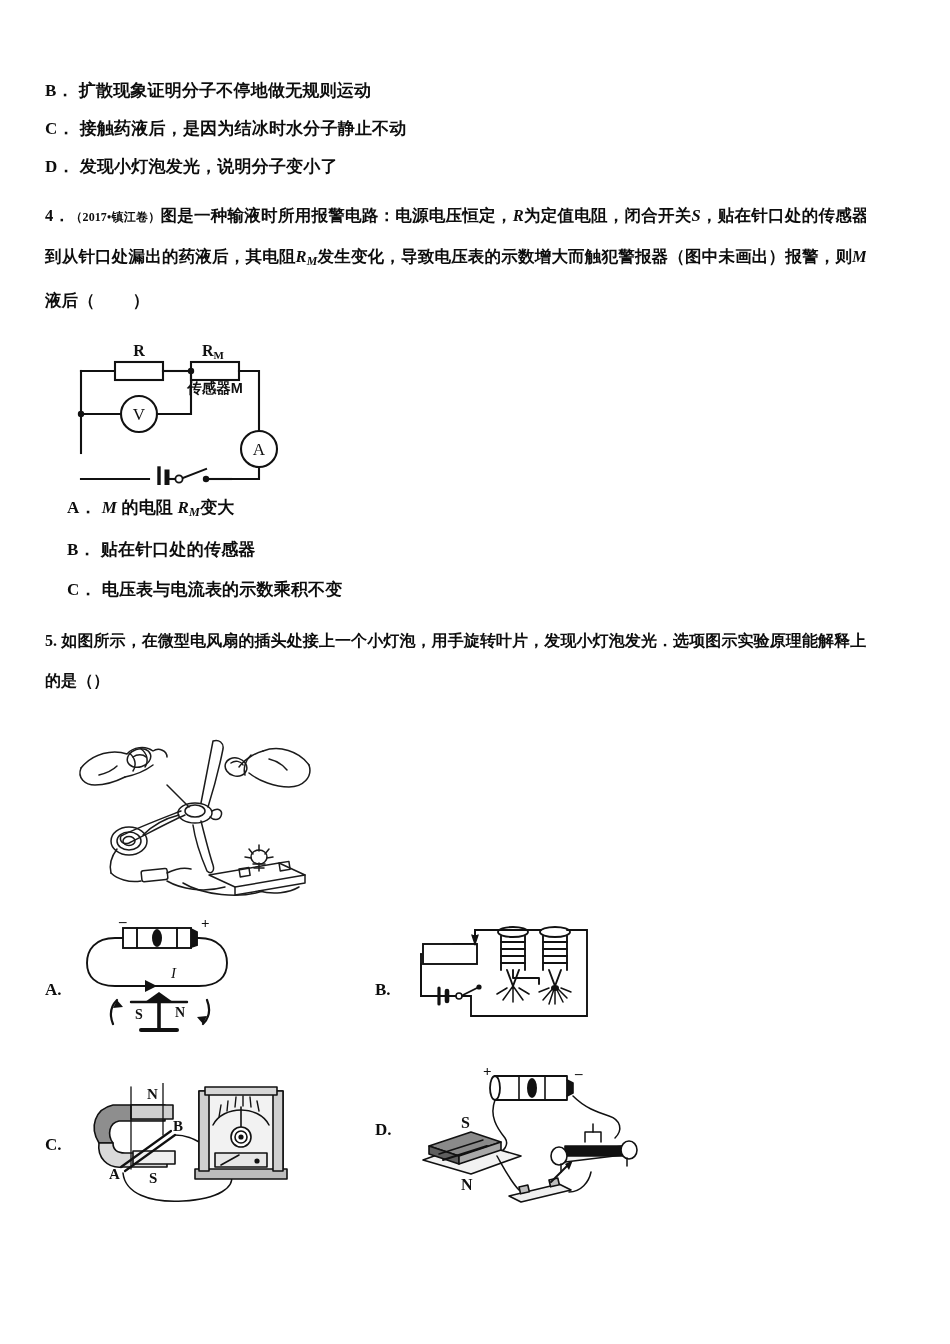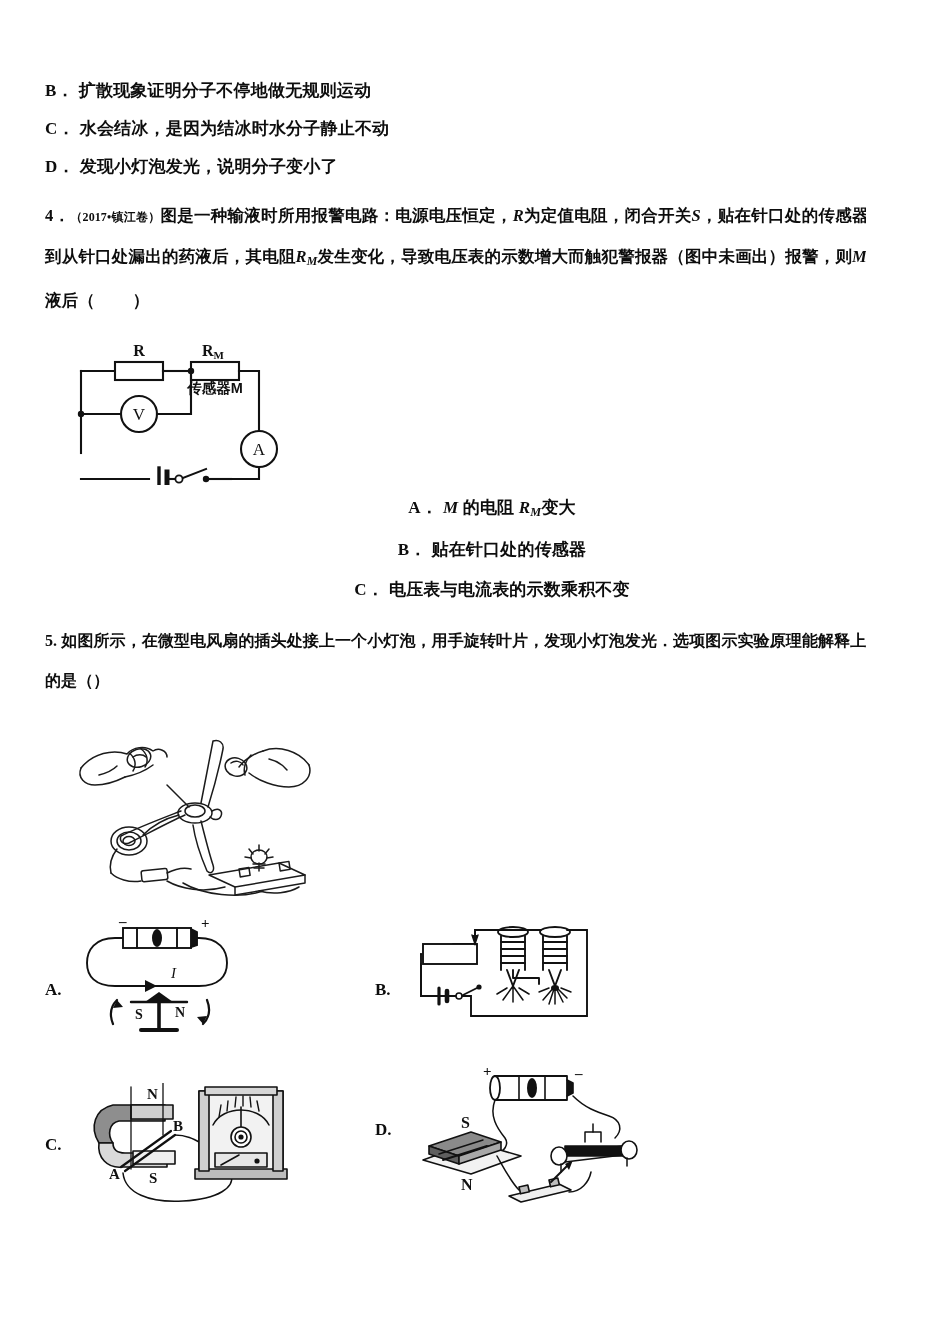--- a/index.html
+++ b/index.html
@@ -55,21 +55,20 @@
     font-style: italic;
   }
   .q5-para {
     font-size: 16px;
     font-weight: bold;
     line-height: 40px;
     letter-spacing: 0.1px;
   }
   .answers-q4 {
     margin-top: 14px;
-    text-align: center;
   }
   .answers-q4 .opt-line {
     margin-left: 22px;
     margin-bottom: 23px;
   }
   
   .circuit-wrap {
     position: relative;
     width: 250px;
     height: 150px;
@@ -110,21 +109,21 @@
 <body>
 
 <div class="page">
   <div class="content">
 
     <div>
       <div class="opt-line">
         <span class="lbl">B．</span><span>扩散现象证明分子不停地做无规则运动</span>
       </div>
       <div class="opt-line">
-        <span class="lbl">C．</span><span>水会结冰，是因为结冰时水分子静止不动</span>
+        <span class="lbl">C．</span><span>接触药液后，是因为结冰时水分子静止不动</span>
       </div>
       <div class="opt-line">
         <span class="lbl">D．</span><span>发现小灯泡发光，说明分子变小了</span>
       </div>
     </div>
 
     <div class="q-block">
       <div class="q-para"><span>4．</span><span class="small">（2017•镇江卷）</span><span>图是一种输液时所用报警电路：电源电压恒定，</span><span class="ital">R</span><span>为定值电阻，闭合开关</span><span class="ital">S</span><span>，贴在针口处的传感器</span><span class="ital">M</span><span>接触到从针口处漏出的药液后，其电阻</span><span class="ital">R</span><span class="sub">M</span><span>发生变化，导致电压表的示数增大而触犯警报器（图中未画出）报警，则</span><span class="ital">M</span><span>接触药液后（</span><span style="display:inline-block;width:38px"></span><span>）</span></div>
 
       <div class="circuit-wrap">

